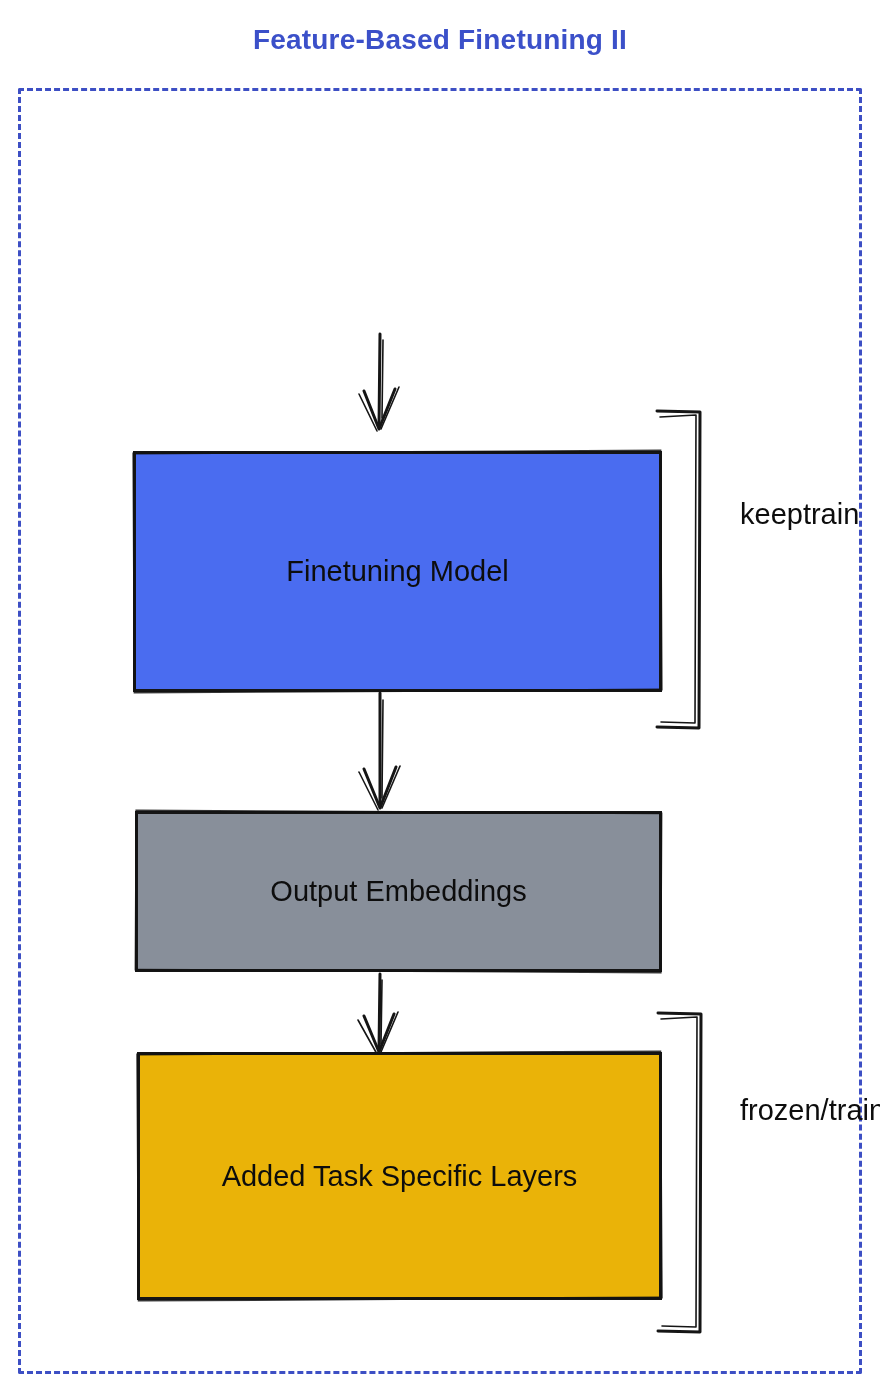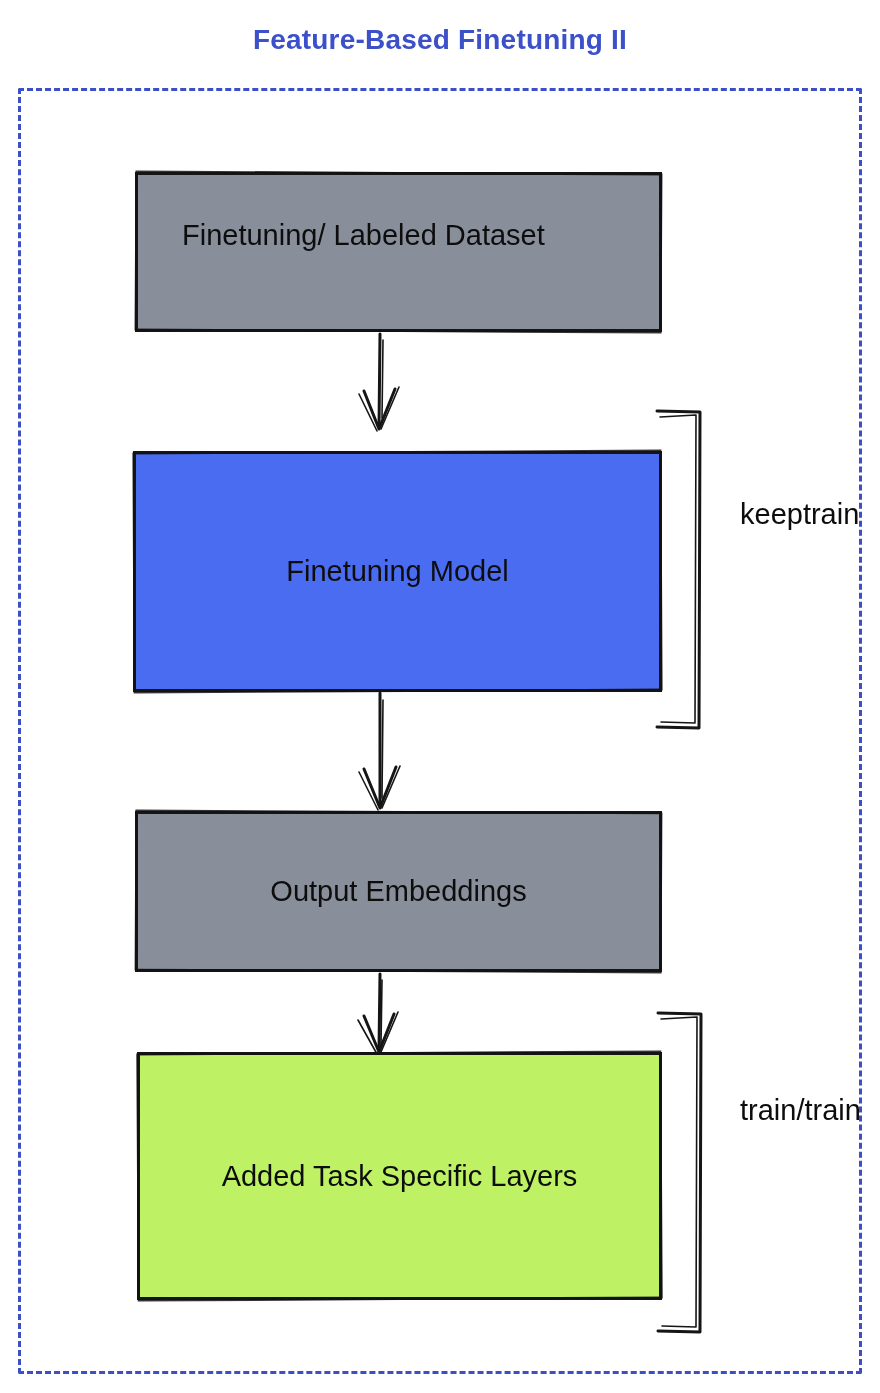--- a/index.html
+++ b/index.html
@@ -79,33 +79,30 @@
 </style>
 </head>
 <body>
 
 <div class="canvas">
 
   <div class="title">Feature-Based Finetuning II</div>
 
   <div class="frame"></div>
 
-  <div class="node n1" style="background: rgb(136, 143, 154);">
-    <span>Finetuning/ Labeled Dataset</span>
-  </div>
 
   <div class="node n2" style="background: rgb(74, 108, 240);">
     <span>Finetuning Model</span>
   </div>
 
   <div class="node n3" style="background: rgb(136, 143, 154);">
     <span>Output Embeddings</span>
   </div>
 
-  <div class="node n4" style="background: #bef264;">
+  <div class="node n4" style="background: #eab308;">
     <span>Added Task Specific Layers</span>
   </div>
 
   <svg class="overlay" viewBox="0 0 880 1393" xmlns="http://www.w3.org/2000/svg">
 
     <g>
       <path class="main-stroke" d="M380 334 L379 427"></path>
       <path class="sketch-stroke" d="M383 340 L382 418"></path>
       <path class="main-stroke" d="M364 391 L379 429 L395 389"></path>
       <path class="sketch-stroke" d="M359 394 L377 431"></path>
@@ -138,17 +135,17 @@
       <path class="sketch-stroke" d="M661 1019 L697 1017 L696 1327 L662 1326"></path>
     </g>
   </svg>
 
   <div class="ann ann1">
     <span>keep</span>
     <span>train</span>
   </div>
 
   <div class="ann ann2">
-    <span>train/</span>
+    <span>frozen/</span>
     <span>train</span>
   </div>
 
 </div>
 
 </body></html>

